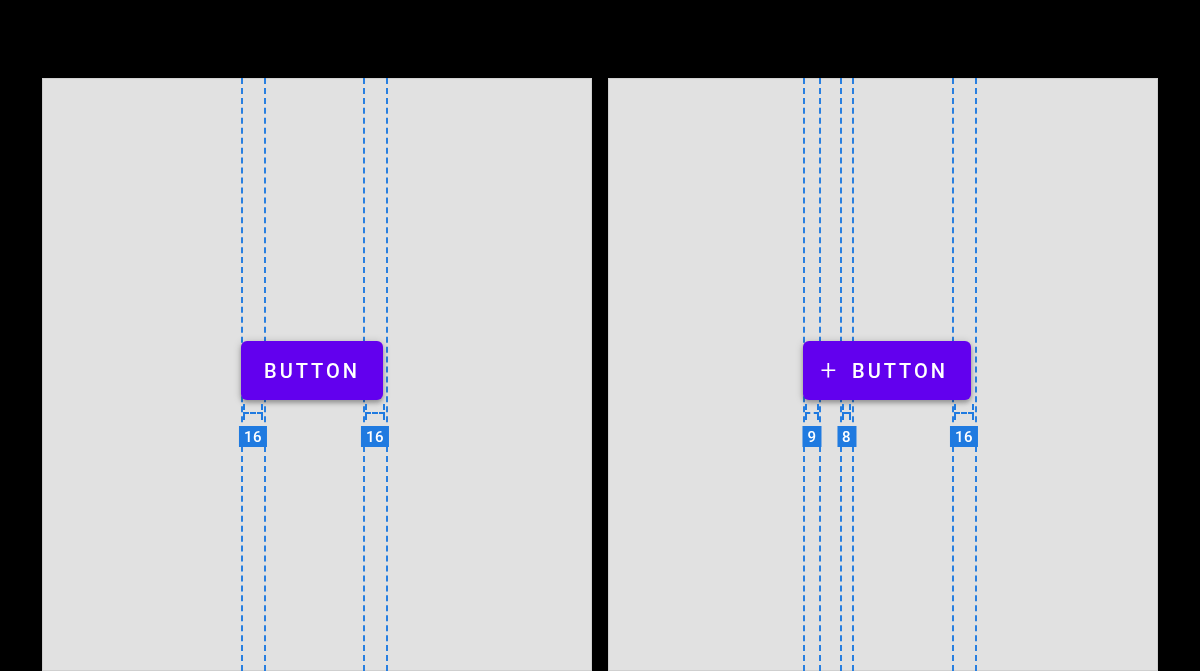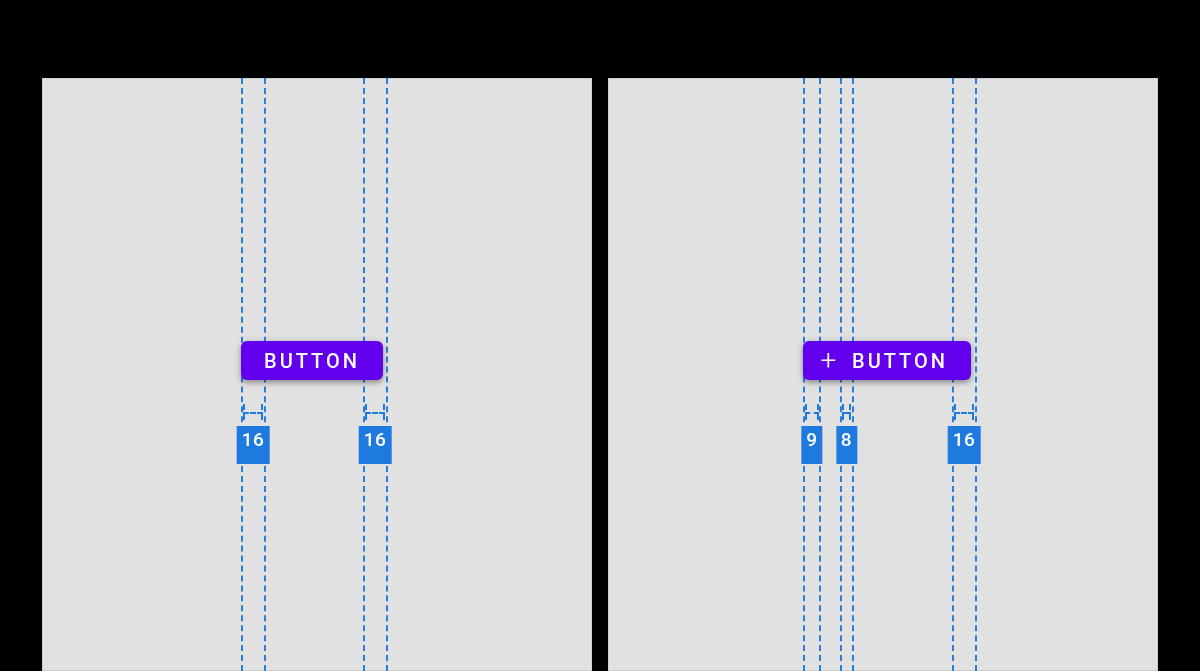--- a/index.html
+++ b/index.html
@@ -69,33 +69,33 @@
     height: 0;
     border-top: 2px dashed #1f7ae0;
   }
   .measure .tag {
     position: absolute;
     top: 22px;
     left: 50%;
     transform: translateX(-50%);
     background: #1f7ae0;
     color: #fff;
-    font-size: 19px;
+    font-size: 15px;
     font-weight: 500;
     line-height: 1;
-    padding: 4px 5px 15px;
+    padding: 4px 5px 2px;
     letter-spacing: .5px;
     font-family: Roboto, Arial, sans-serif;
   }
 
   
   .mbtn {
     position: absolute;
     top: 263px;
-    height: 39px;
+    height: 59px;
     background: #6200ee;
     border-radius: 6px;
     color: #fff;
     display: flex;
     align-items: center;
     text-transform: uppercase;
     letter-spacing: 3px;
     font-weight: 500;
     font-size: 20px;
     box-shadow: 0 3px 4px rgba(0,0,0,.25), 0 1px 8px rgba(0,0,0,.18);

